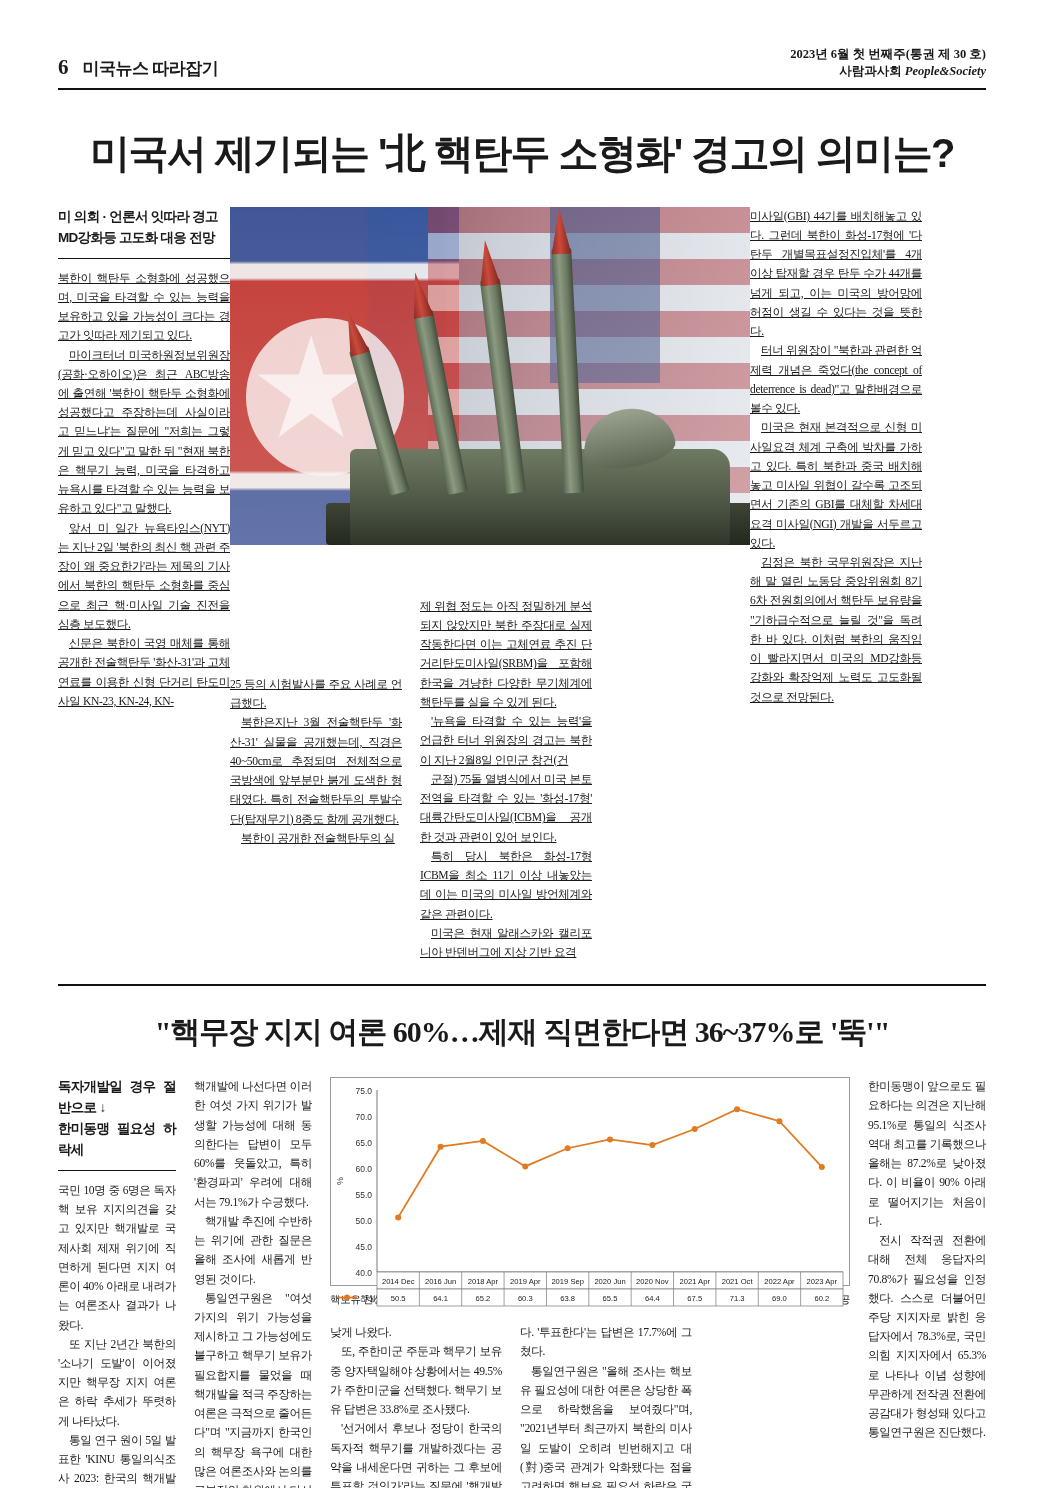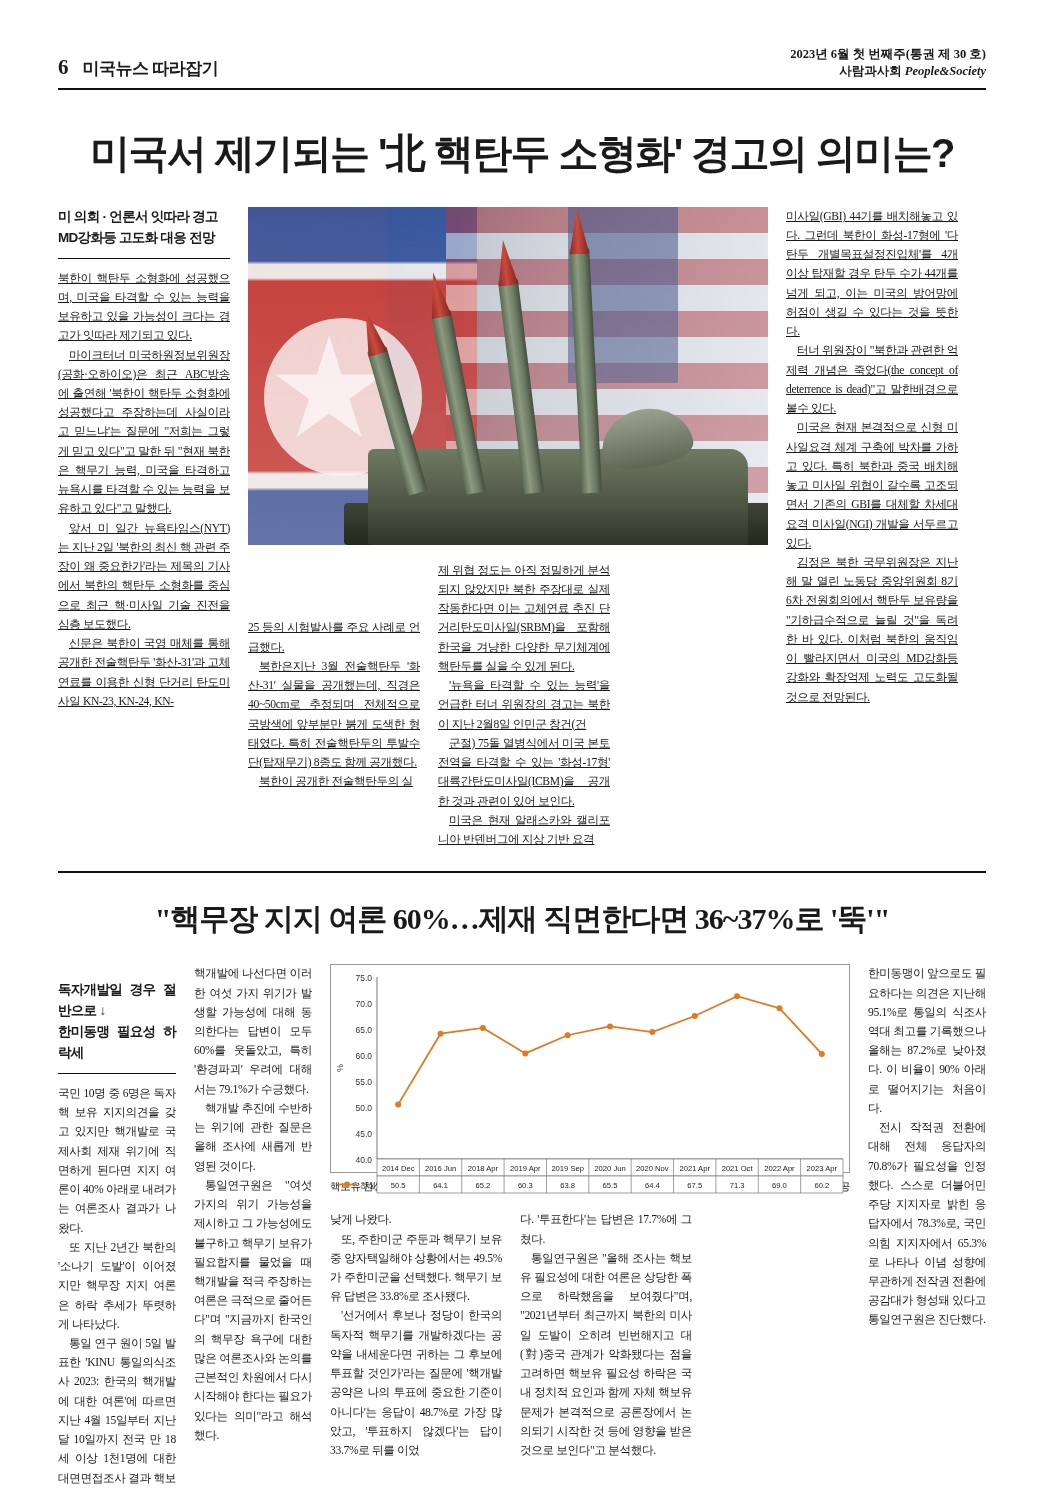--- a/index.html
+++ b/index.html
@@ -72,39 +72,38 @@
     font-weight: bold;
     letter-spacing: -1.6px;
     margin-top: 36px;
     margin-bottom: 26px;
     font-family: "Liberation Sans", sans-serif;
   }
 
   
   .article1 {
     display: flex;
-    gap: 18px;
   }
   .col {
     font-size: 11.6px;
     line-height: 1.66;
     text-align: justify;
     letter-spacing: -0.35px;
   }
   .col p {
     margin: 0;
     text-indent: 11px;
     text-decoration: underline;
   }
   .col p.first {
     text-indent: 0;
   }
   .c1 { width: 172px; }
   .c2 { width: 172px; }
-  .c3 { width: 172px; }
+  .c3 { width: 172px; margin-top: 36px; }
   .c4 { width: 172px; }
 
   .kicker {
     font-family: "Liberation Sans", sans-serif;
     font-size: 13.5px;
     font-weight: bold;
     line-height: 1.55;
     letter-spacing: -0.7px;
     margin-bottom: 10px;
     border-bottom: 1.5px solid #111;
@@ -337,40 +336,41 @@
       <div style="display:flex; gap:18px; margin-top:16px;align-items:center;">
         <div class="col c2">
           <p class="first">25 등의 시험발사를 주요 사례로 언급했다.</p>
           <p>북한은지난 3월 전술핵탄두 '화산-31' 실물을 공개했는데, 직경은 40~50cm로 추정되며 전체적으로 국방색에 앞부분만 붉게 도색한 형태였다. 특히 전술핵탄두의 투발수단(탑재무기) 8종도 함께 공개했다.</p>
           <p>북한이 공개한 전술핵탄두의 실</p>
         </div>
         <div class="col c3">
           <p class="first">제 위협 정도는 아직 정밀하게 분석되지 않았지만 북한 주장대로 실제 작동한다면 이는 고체연료 추진 단거리탄도미사일(SRBM)을 포함해 한국을 겨냥한 다양한 무기체계에 핵탄두를 실을 수 있게 된다.</p>
           <p>'뉴욕을 타격할 수 있는 능력'을 언급한 터너 위원장의 경고는 북한이 지난 2월8일 인민군 창건(건</p>
           <p>군절) 75돌 열병식에서 미국 본토 전역을 타격할 수 있는 '화성-17형' 대륙간탄도미사일(ICBM)을 공개한 것과 관련이 있어 보인다.</p>
+          <p>특히 당시 북한은 화성-17형 ICBM을 최소 11기 이상 내놓았는데 이는 미국의 미사일 방언체계와 같은 관련이다.</p>
           <p>미국은 현재 알래스카와 캘리포니아 반덴버그에 지상 기반 요격</p>
         </div>
       </div>
     </div>
 
     <div class="col c4">
       <p class="first">미사일(GBI) 44기를 배치해놓고 있다. 그런데 북한이 화성-17형에 '다탄두 개별목표설정진입체'를 4개 이상 탑재할 경우 탄두 수가 44개를 넘게 되고, 이는 미국의 방어망에 허점이 생길 수 있다는 것을 뜻한다.</p>
       <p>터너 위원장이 "북한과 관련한 억제력 개념은 죽었다(the concept of deterrence is dead)"고 말한배경으로볼수 있다.</p>
       <p>미국은 현재 본격적으로 신형 미사일요격 체계 구축에 박차를 가하고 있다. 특히 북한과 중국 배치해놓고 미사일 위협이 갈수록 고조되면서 기존의 GBI를 대체할 차세대 요격 미사일(NGI) 개발을 서두르고 있다.</p>
       <p>김정은 북한 국무위원장은 지난해 말 열린 노동당 중앙위원회 8기 6차 전원회의에서 핵탄두 보유량을 "기하급수적으로 늘릴 것"을 독려한 바 있다. 이처럼 북한의 움직임이 빨라지면서 미국의 MD강화등 강화와 확장억제 노력도 고도화될 것으로 전망된다.</p>
     </div>
   </div>
 
   <hr class="divider">
 
   <h2 class="headline2">"핵무장 지지 여론 60%…제재 직면한다면 36~37%로 '뚝'"</h2>
 
   <div class="article2">
     <div class="col2">
-      <div class="kicker" style="white-space: pre-line; margin-top: 16px;">독자개발일 경우 절반으로 ↓
+      <div class="kicker" style="white-space: pre-line;">독자개발일 경우 절반으로 ↓
 한미동맹 필요성 하락세</div>
       <p class="first">국민 10명 중 6명은 독자 핵 보유 지지의견을 갖고 있지만 핵개발로 국제사회 제재 위기에 직면하게 된다면 지지 여론이 40% 아래로 내려가는 여론조사 결과가 나왔다.</p>
       <p>또 지난 2년간 북한의 '소나기 도발'이 이어졌지만 핵무장 지지 여론은 하락 추세가 뚜렷하게 나타났다.</p>
       <p>통일 연구 원이 5일 발표한 'KINU 통일의식조사 2023: 한국의 핵개발에 대한 여론'에 따르면 지난 4월 15일부터 지난달 10일까지 전국 만 18세 이상 1천1명에 대한 대면면접조사 결과 핵보유 찬성여론은 60.2%로 조사됐다.</p>
 
     </div>
 
     <div class="col2">
       <p class="first">핵개발에 나선다면 이러한 여섯 가지 위기가 발생할 가능성에 대해 동의한다는 답변이 모두 60%를 웃돌았고, 특히 '환경파괴' 우려에 대해서는 79.1%가 수긍했다.</p>
       <p>핵개발 추진에 수반하는 위기에 관한 질문은 올해 조사에 새롭게 반영된 것이다.</p>

